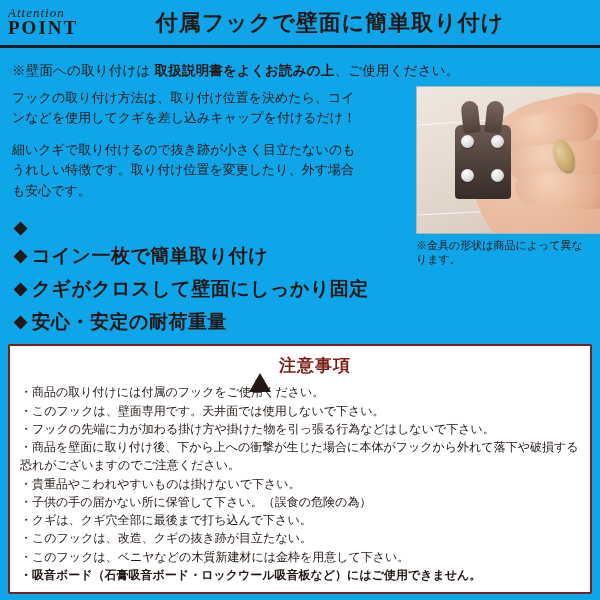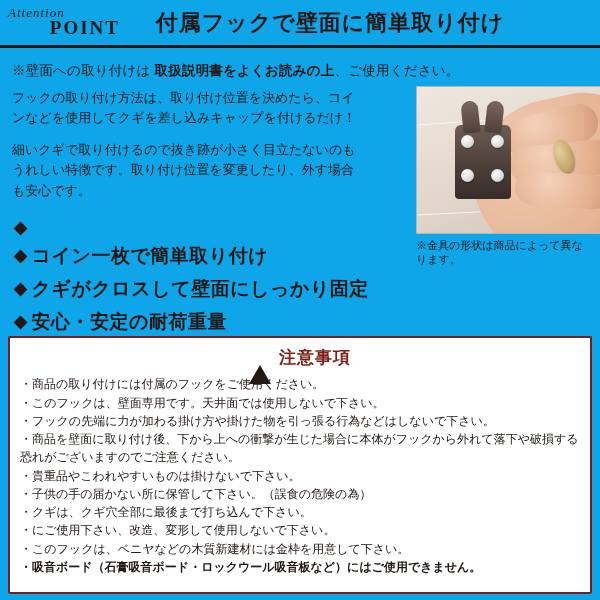--- a/index.html
+++ b/index.html
@@ -40,21 +40,20 @@
     display: block;
   }
   .point-word {
     font-family: "Liberation Serif", serif;
     font-weight: bold;
     font-size: 19px;
     letter-spacing: 2px;
     color: #231815;
     display: block;
     margin-top: -2px;
-    text-align: right;
   }
   .header-title {
     flex: 1 1 auto;
     text-align: center;
     font-size: 22px;
     font-weight: bold;
     letter-spacing: 1px;
     color: #231815;
     padding-right: 60px;
   }
@@ -192,21 +191,21 @@
 
   
   .caution-box {
     position: absolute;
     left: 8px;
     right: 8px;
     bottom: 6px;
     border: 2px solid #7b1f16;
     border-radius: 2px;
     background: #ffffff;
-    padding: 8px 10px 16px 10px;
+    padding: 8px 10px 8px 10px;
   }
   .caution-head {
     display: flex;
     align-items: center;
     justify-content: center;
     gap: 8px;
     margin-bottom: 6px;
   }
   .warn-icon {
     width: 22px; height: 19px;
@@ -340,21 +339,21 @@
       <li>
           <span>・貴重品やこわれやすいものは掛けないで下さい。</span>
         </li>
       <li>
           <span>・子供の手の届かない所に保管して下さい。（誤食の危険の為）</span>
         </li>
       <li>
           <span>・クギは、クギ穴全部に最後まで打ち込んで下さい。</span>
         </li>
       <li>
-          <span>・にご使用下さい、改造、変形して使用しないで下さい。</span>
+          <span>・このフックは、改造、クギの抜き跡が目立たない。</span>
         </li>
       <li>
           <span>・このフックは、ベニヤなどの木質新建材には金枠を用意して下さい。</span>
         </li>
       <li class="bold-item">
           <span>・吸音ボード（石膏吸音ボード・ロックウール吸音板など）にはご使用できません。</span>
         </li>
     </ul>
   </div>
 

